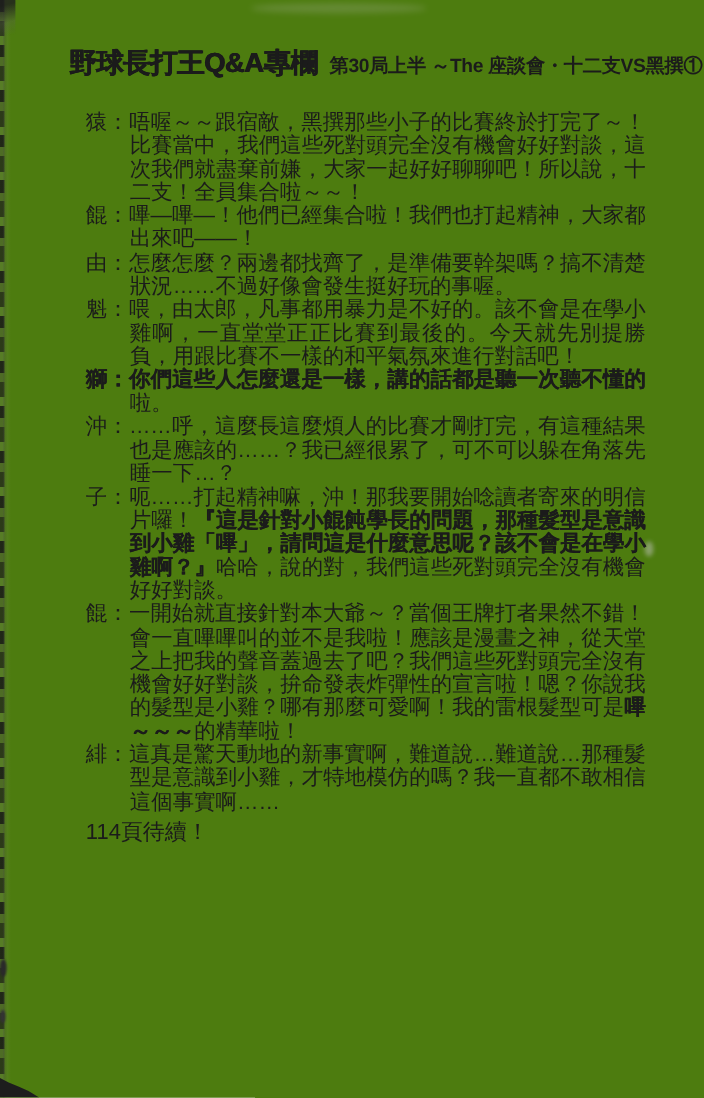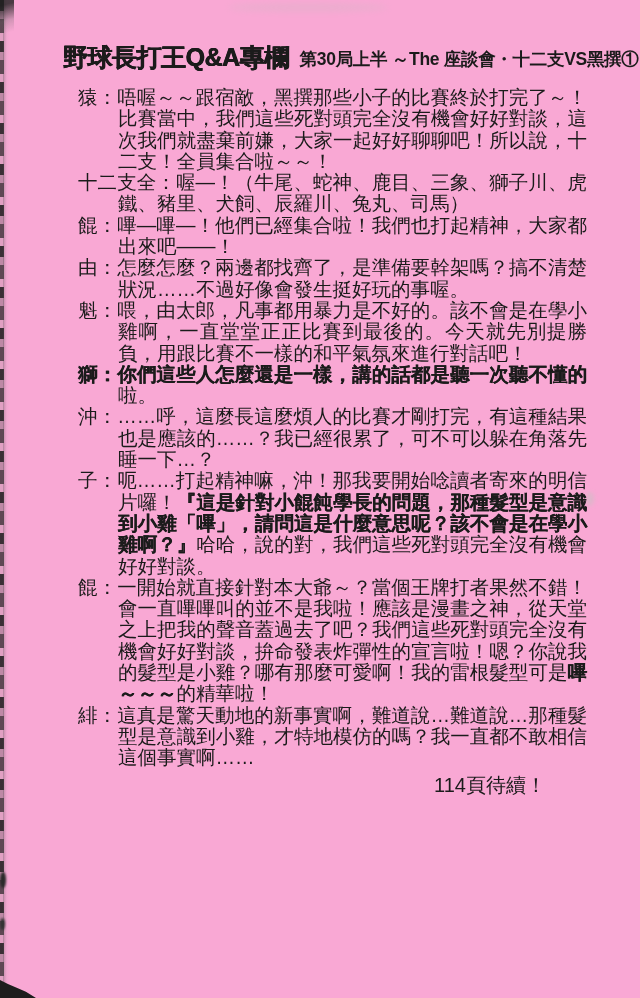--- a/index.html
+++ b/index.html
@@ -5,21 +5,21 @@
   html,body{margin:0;padding:0;}
   body{
     width:640px;height:998px;
     background:#e9e9e7;
     font-family:"Liberation Sans", sans-serif;
     overflow:hidden;
   }
   .page{
     position:relative;
     width:640px;height:998px;
-    background:#f9a8d4;
+    background:#4d7c0f;
     color:#1b1b1b;
     overflow:hidden;
   }
   
   .scan-left{
     position:absolute;left:0;top:0;width:7px;height:998px;
     background:
       repeating-linear-gradient(to bottom,
         rgba(25,25,25,.85) 0 11px,
         rgba(80,80,80,.35) 11px 19px,
@@ -72,42 +72,41 @@
     text-shadow:0.6px 0 currentColor, -0.3px 0 currentColor;
   }
   .title-sub{
     font-size:17.5px;line-height:1.1;
     font-weight:700;
     padding-bottom:1px;
     letter-spacing:-0.3px;
   }
   
   .transcript{
-    position:absolute;top:87px;left:78px;width:509px;
+    position:absolute;top:101px;left:78px;width:509px;
   }
   p.dialogue{
     margin:0;
     font-size:19.5px;
     line-height:21.3px;
     padding-left:40px;
     text-indent:-40px;
     text-align:justify;
     text-justify:inter-ideograph;
     letter-spacing:0;
     word-break:break-all;
     overflow-wrap:anywhere;
   }
   p.dialogue .seg.bold, p.dialogue .speaker.bold{
     font-weight:700;
     text-shadow:0.4px 0 currentColor;
   }
   .continued{
     margin-top:3px;
     font-size:20px;
-    text-align:right;
     padding-right:41px;
   }
 </style>
 </head>
 <body>
 
 <div class="page">
 
   <div class="scan-left"></div>
   <div class="scan-left-fade"></div>
@@ -119,21 +118,20 @@
   <div class="smudge-right"></div>
 
   <div class="header">
     <span class="title-main">野球長打王Q&amp;A專欄</span>
     <span class="title-sub">第30局上半 ～The 座談會・十二支VS黑撰①～</span>
   </div>
 
   <div class="transcript" id="dialogues">
 
     <p class="dialogue"><span class="speaker">猿：</span><span class="seg">唔喔～～跟宿敵，黑撰那些小子的比賽終於打完了～！比賽當中，我們這些死對頭完全沒有機會好好對談，這次我們就盡棄前嫌，大家一起好好聊聊吧！所以說，十二支！全員集合啦～～！</span></p>
-      <p class="dialogue"><span class="speaker">十二支全：</span><span class="seg">喔—！（牛尾、蛇神、鹿目、三象、獅子川、虎鐵、豬里、犬飼、辰羅川、兔丸、司馬）</span></p>
       <p class="dialogue"><span class="speaker">餛：</span><span class="seg">嗶—嗶—！他們已經集合啦！我們也打起精神，大家都出來吧——！</span></p>
       <p class="dialogue"><span class="speaker">由：</span><span class="seg">怎麼怎麼？兩邊都找齊了，是準備要幹架嗎？搞不清楚狀況……不過好像會發生挺好玩的事喔。</span></p>
       <p class="dialogue"><span class="speaker">魁：</span><span class="seg">喂，由太郎，凡事都用暴力是不好的。該不會是在學小雞啊，一直堂堂正正比賽到最後的。今天就先別提勝負，用跟比賽不一樣的和平氣氛來進行對話吧！</span></p>
       <p class="dialogue"><span class="speaker bold">獅：</span><span class="seg bold">你們這些人怎麼還是一樣，講的話都是聽一次聽不懂的</span><span class="seg">啦。</span></p>
       <p class="dialogue"><span class="speaker">沖：</span><span class="seg">……呼，這麼長這麼煩人的比賽才剛打完，有這種結果也是應該的……？我已經很累了，可不可以躲在角落先睡一下…？</span></p>
       <p class="dialogue"><span class="speaker">子：</span><span class="seg">呃……打起精神嘛，沖！那我要開始唸讀者寄來的明信片囉！</span><span class="seg bold">『這是針對小餛飩學長的問題，那種髮型是意識到小雞「嗶」，請問這是什麼意思呢？該不會是在學小雞啊？』</span><span class="seg">哈哈，說的對，我們這些死對頭完全沒有機會好好對談。</span></p>
       <p class="dialogue"><span class="speaker">餛：</span><span class="seg">一開始就直接針對本大爺～？當個王牌打者果然不錯！會一直嗶嗶叫的並不是我啦！應該是漫畫之神，從天堂之上把我的聲音蓋過去了吧？我們這些死對頭完全沒有機會好好對談，拚命發表炸彈性的宣言啦！嗯？你說我的髮型是小雞？哪有那麼可愛啊！我的雷根髮型可是</span><span class="seg bold">嗶～～～</span><span class="seg">的精華啦！</span></p>
       <p class="dialogue"><span class="speaker">緋：</span><span class="seg">這真是驚天動地的新事實啊，難道說…難道說…那種髮型是意識到小雞，才特地模仿的嗎？我一直都不敢相信這個事實啊……</span></p>
       <div class="continued">114頁待續！</div>
   </div>

